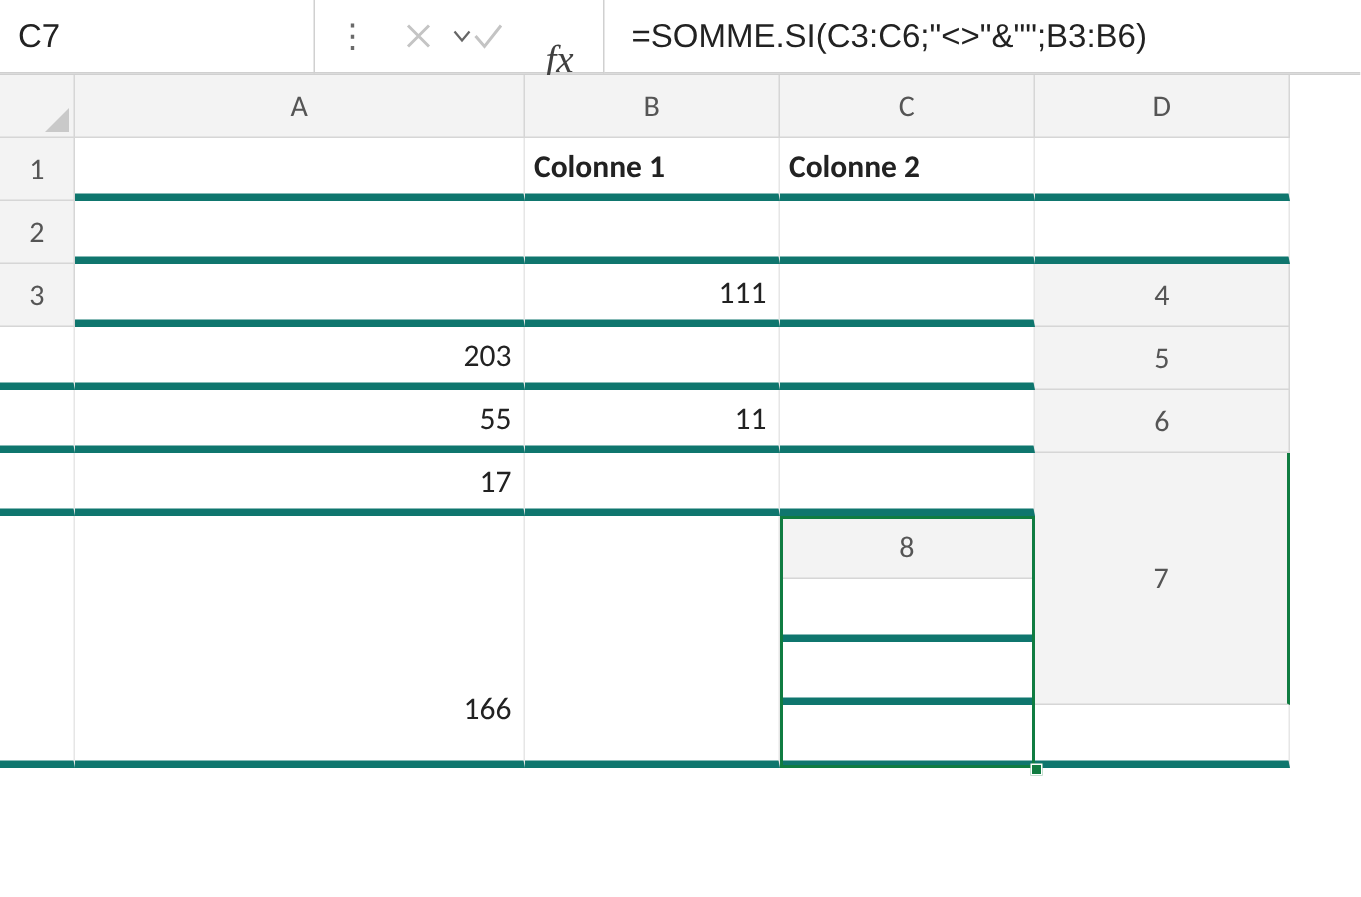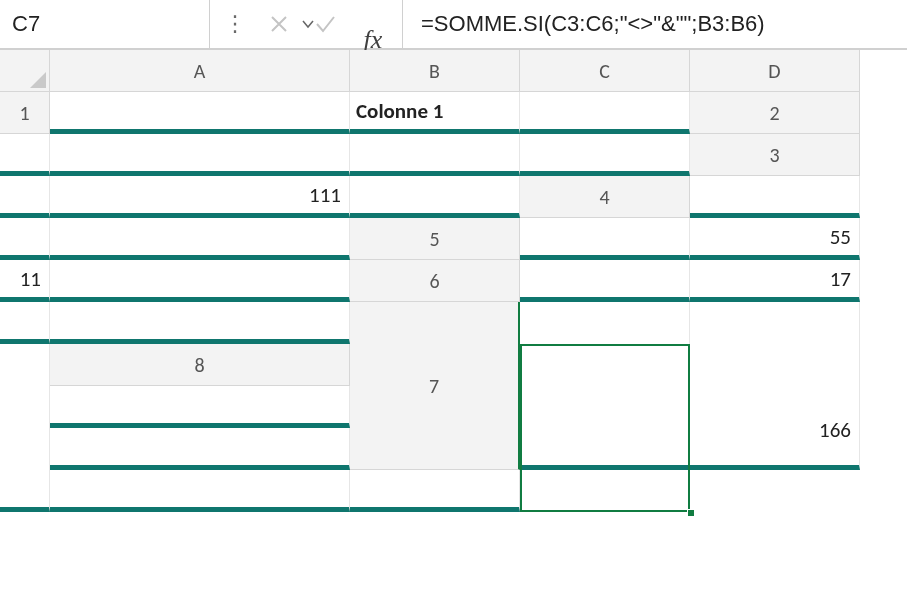--- a/index.html
+++ b/index.html
@@ -201,35 +201,37 @@
 
   <div class="corner"></div>
   <div class="hdr">A</div>
   <div class="hdr">B</div>
   <div class="hdr">C</div>
   <div class="hdr">D</div>
 
   <div class="rowhdr">1</div>
   <div class="cell"></div>
   <div class="cell bold">Colonne 1</div>
+  <div class="cell bold">Colonne 2</div>
   <div class="cell"></div>
 
   <div class="rowhdr">2</div>
   <div class="cell"></div>
   <div class="cell"></div>
   <div class="cell"></div>
   <div class="cell"></div>
 
   <div class="rowhdr">3</div>
   <div class="cell"></div>
   <div class="cell num">111</div>
   <div class="cell"></div>
 
   <div class="rowhdr">4</div>
   <div class="cell"></div>
+  <div class="cell num">203</div>
   <div class="cell"></div>
   <div class="cell"></div>
 
   <div class="rowhdr">5</div>
   <div class="cell"></div>
   <div class="cell num">55</div>
   <div class="cell num">11</div>
   <div class="cell"></div>
 
   <div class="rowhdr">6</div>

